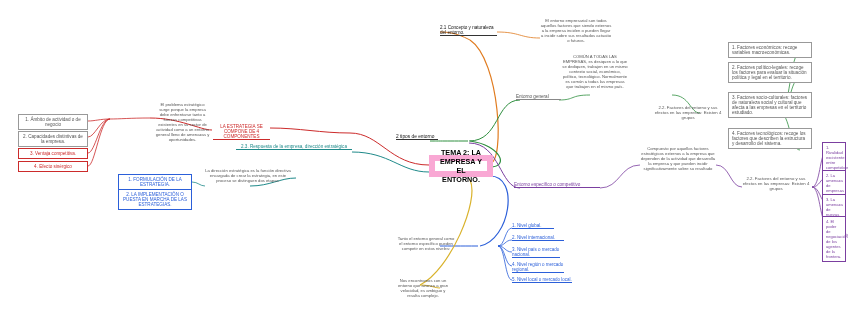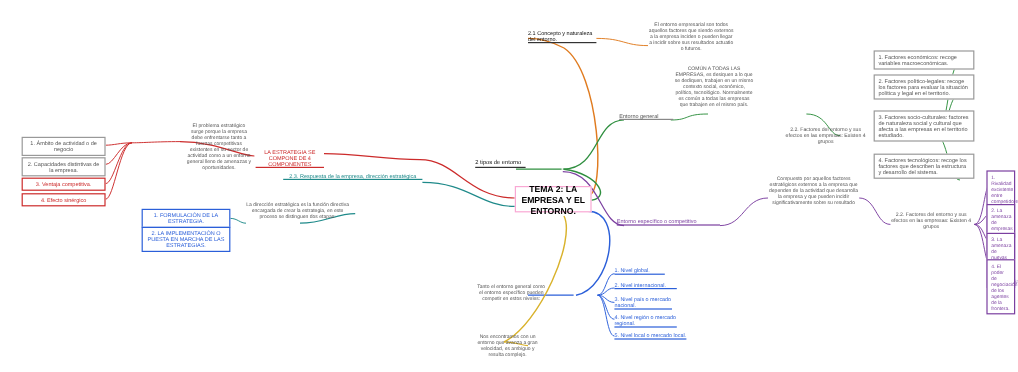--- a/index.html
+++ b/index.html
@@ -4,21 +4,21 @@
 <style>
   html,body{margin:0;padding:0;background:#ffffff;}
   body{width:848px;height:310px;position:relative;overflow:hidden;
        font-family:"Liberation Sans",sans-serif;color:#222;}
   #canvas{position:absolute;inset:0;width:848px;height:310px;}
   svg.lines{position:absolute;left:0;top:0;width:848px;height:310px;pointer-events:none;}
   .node{position:absolute;box-sizing:border-box;}
 
   
   .central{
-    border:1px solid #f9a8d4;background:#fff;
+    border:6px solid #f9a8d4;background:#fff;
     font-size:7.2px;font-weight:bold;color:#000;
     display:flex;align-items:center;justify-content:center;
     text-align:center;padding:3px 4px;
   }
 
   
   .boxed{
     border:0.8px solid #888;background:#fff;
     font-size:4.6px;padding:2px 3px;color:#222;
   }

